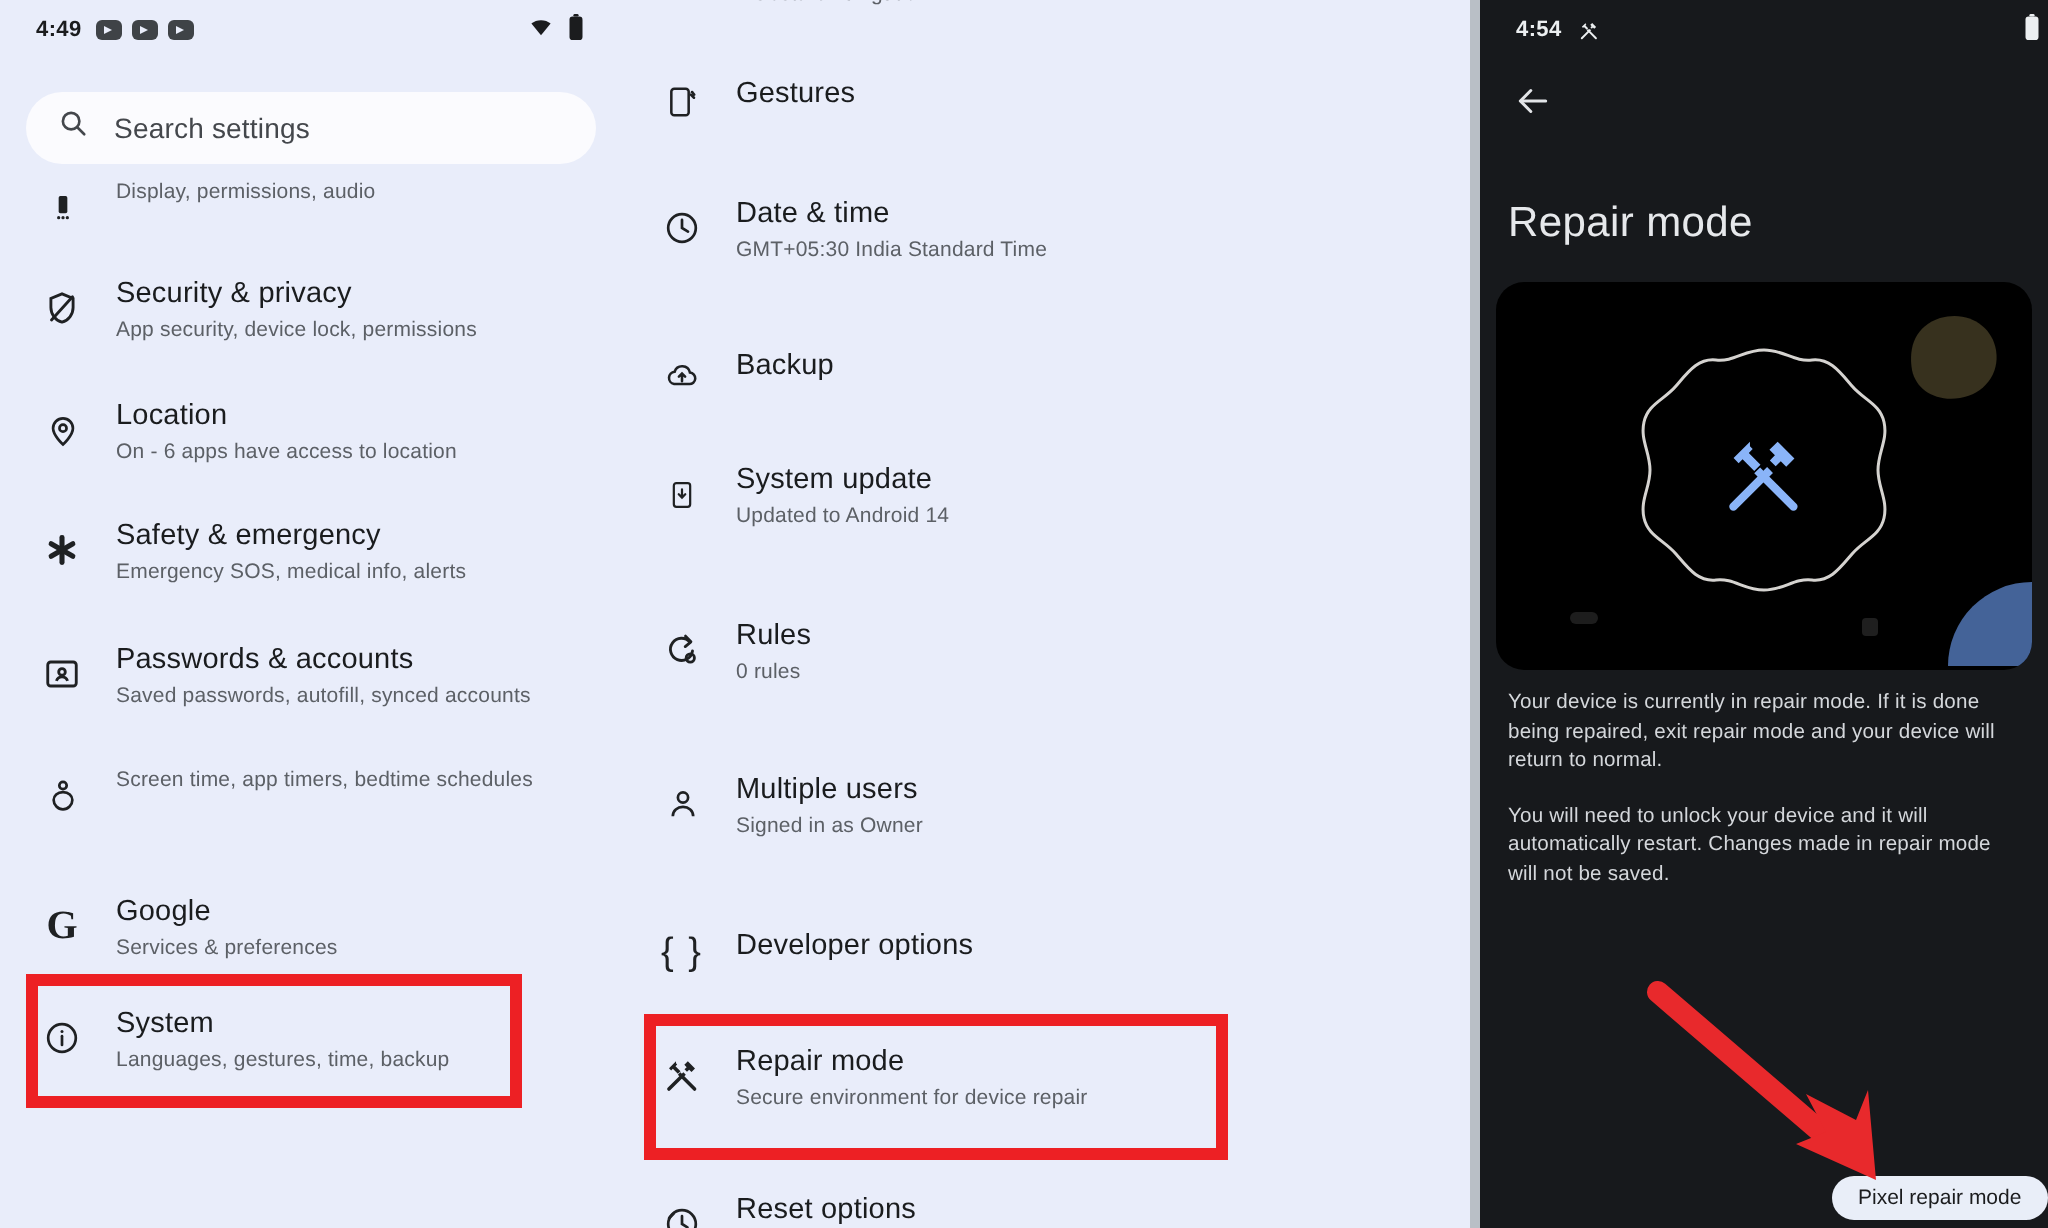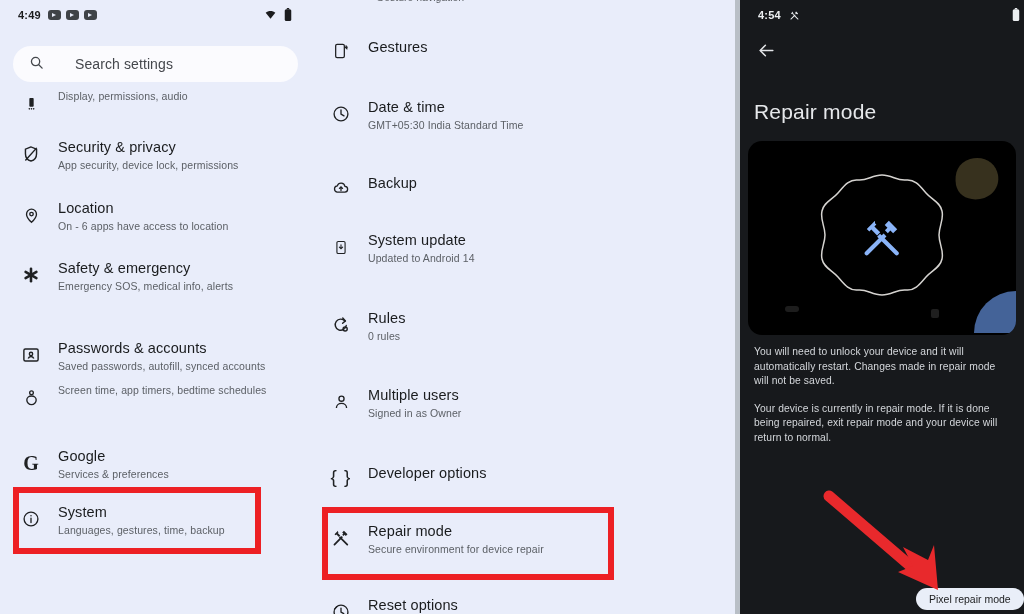--- a/index.html
+++ b/index.html
@@ -53,21 +53,21 @@
     border-top: 2.5px solid transparent;
     border-bottom: 2.5px solid transparent;
   }
   .status-icons-right { margin-left: auto; display: flex; gap: 7px; align-items: center; }
 
   
   #search-bar {
     position: absolute; left: 13px; top: 46px;
     width: 285px; height: 36px;
     background: #fbfbfe; border-radius: 22px;
-    display: flex; align-items: center; padding: 0 16px; gap: 18px;
+    display: flex; align-items: center; padding: 0 16px;
   }
   #search-bar .placeholder {
     font-size: 14px; color: #44474c; margin-left: 13px; letter-spacing: .1px;
   }
 
   
   .srow {
     position: absolute; left: 0; width: 100%;
     display: flex; align-items: flex-start;
     padding-left: 18px;
@@ -225,21 +225,21 @@
             <rect x="10.3" y="2" width="3.4" height="20" rx="1.6" transform="rotate(60 12 12)"></rect>
             <rect x="10.3" y="2" width="3.4" height="20" rx="1.6" transform="rotate(120 12 12)"></rect>
           </svg>
       </span>
       <span class="txt">
         <span class="title" style="display:block">Safety &amp; emergency</span>
         <span class="sub" style="display:block">Emergency SOS, medical info, alerts</span>
       </span>
     </div>
 
-    <div class="srow" style="top:339px">
+    <div class="srow" style="top:321px">
       <span class="ico">
         <svg width="18" height="18" viewBox="0 0 24 24" fill="none" stroke="#1f2123" stroke-width="1.9">
             <rect x="2.5" y="4" width="19" height="16" rx="2"></rect>
             <circle cx="12" cy="10.6" r="2.2"></circle>
             <path d="M8.3 16.6c.6-1.8 2-2.7 3.7-2.7s3.1.9 3.7 2.7"></path>
           </svg>
       </span>
       <span class="txt">
         <span class="title" style="display:block">Passwords &amp; accounts</span>
         <span class="sub" style="display:block">Saved passwords, autofill, synced accounts</span>
@@ -450,22 +450,22 @@
         <g transform="translate(134,97) scale(1.95) translate(-12,-12)" fill="#8ab4f8">
           <path d="M3.4 19.1 12.8 9.7l1.5 1.5-9.4 9.4a1.05 1.05 0 0 1-1.5 0a1.05 1.05 0 0 1 0-1.5z"></path>
           <path d="M15.5 3.2 13.4 5.3l1.4 1.4-1.3 1.3 1.5 1.5 1.3-1.3 1.4 1.4 2.1-2.1-4.3-4.3z"></path>
           <path d="M20.3 19.1 11 9.8 9.5 11.3l9.3 9.3a1.05 1.05 0 0 0 1.5 0a1.05 1.05 0 0 0 0-1.5z"></path>
           <path d="M8.4 3.2 4.2 7.4l1.3 1.3 1-1 3 3 1.6-1.6-3-3 1-1-.7-.7z"></path>
         </g>
       </svg>
     </div>
 
     <div id="body-copy">
+      <p>Your device is currently in repair mode. If it is done being repaired, exit repair mode and your device will return to normal.</p>
       <p>You will need to unlock your device and it will automatically restart. Changes made in repair mode will not be saved.</p>
-      <p>Your device is currently in repair mode. If it is done being repaired, exit repair mode and your device will return to normal.</p>
     </div>
   </div>
 
   <div id="exit-btn">Pixel repair mode</div>
 
   <div class="redbox" style="left:13px; top:487px; width:248px; height:67px;"></div>
   <div class="redbox" style="left:322px; top:507px; width:292px; height:73px;"></div>
 
   <svg id="red-arrow">
     <line x1="829" y1="496" x2="921" y2="575" stroke="#e8292c" stroke-width="11" stroke-linecap="round"></line>

